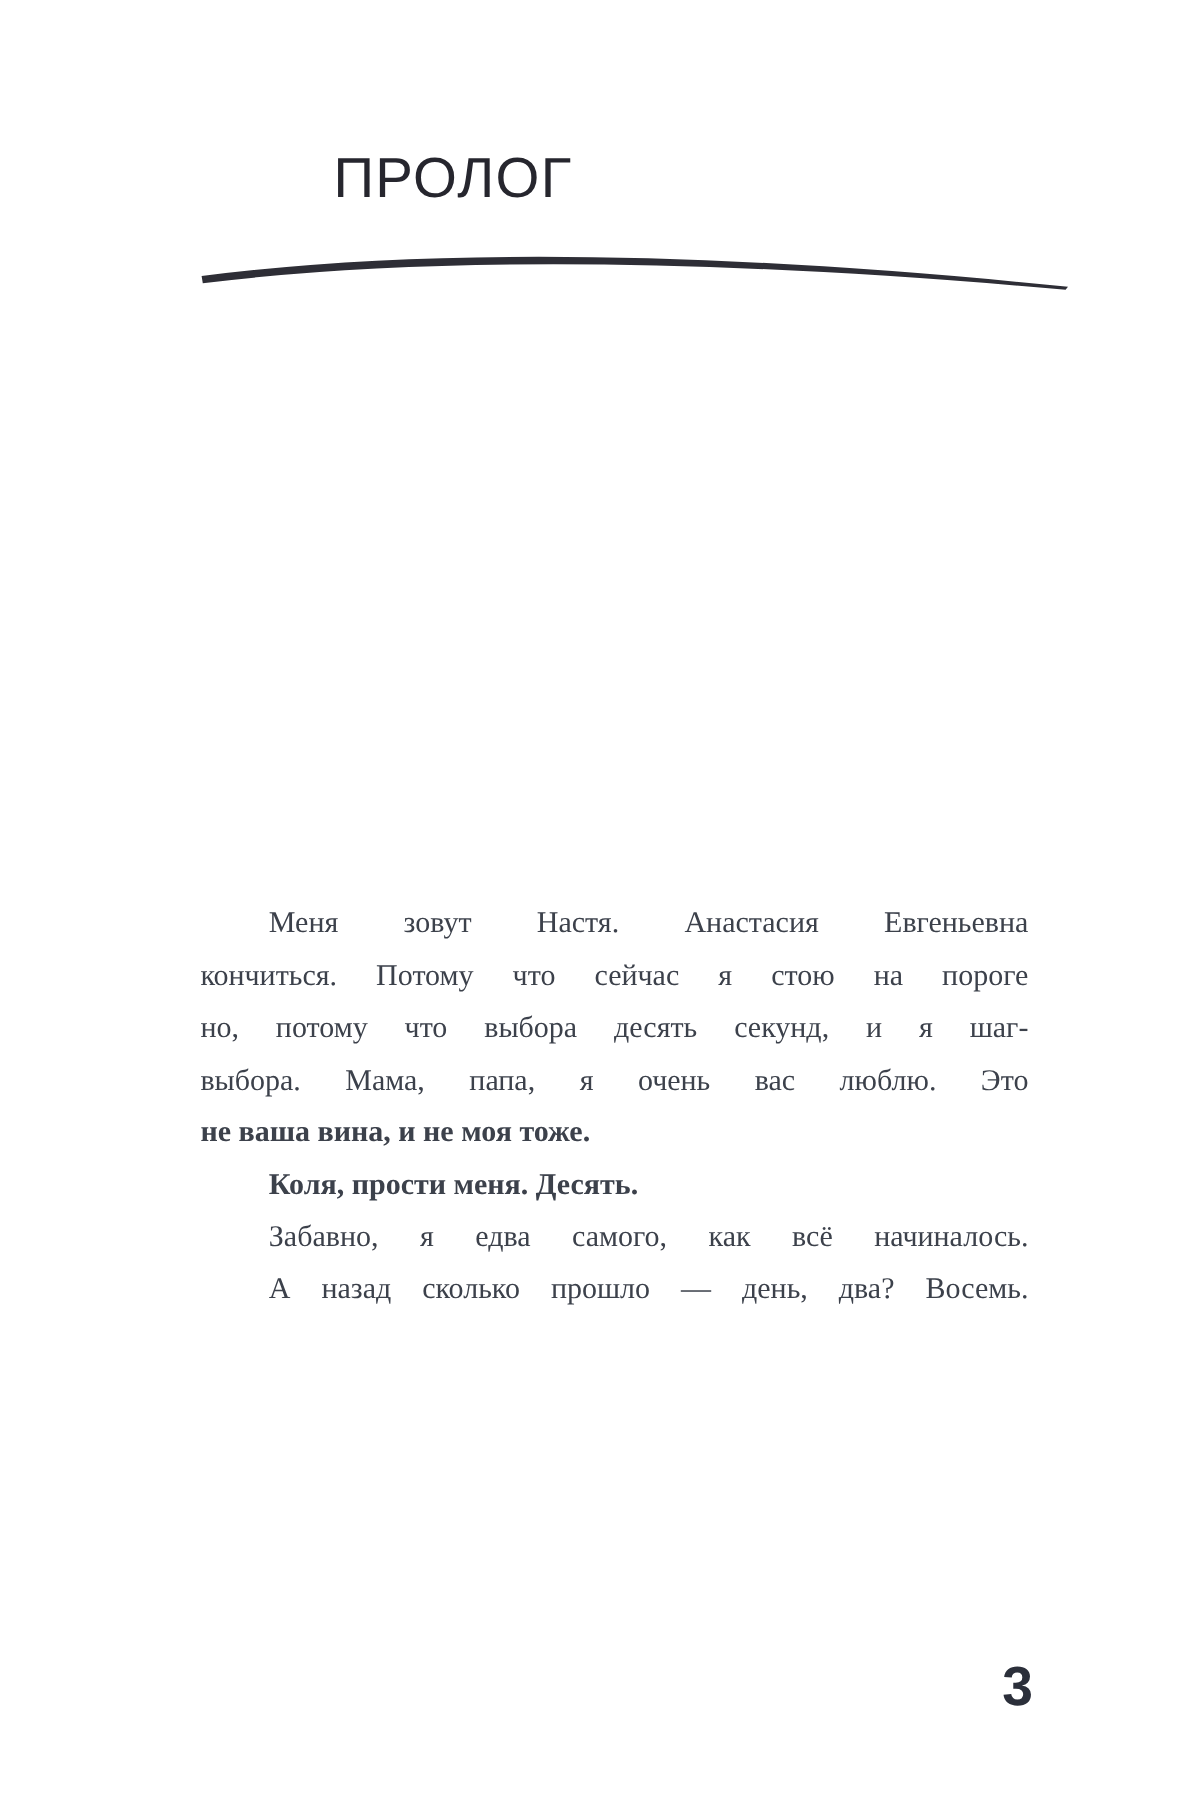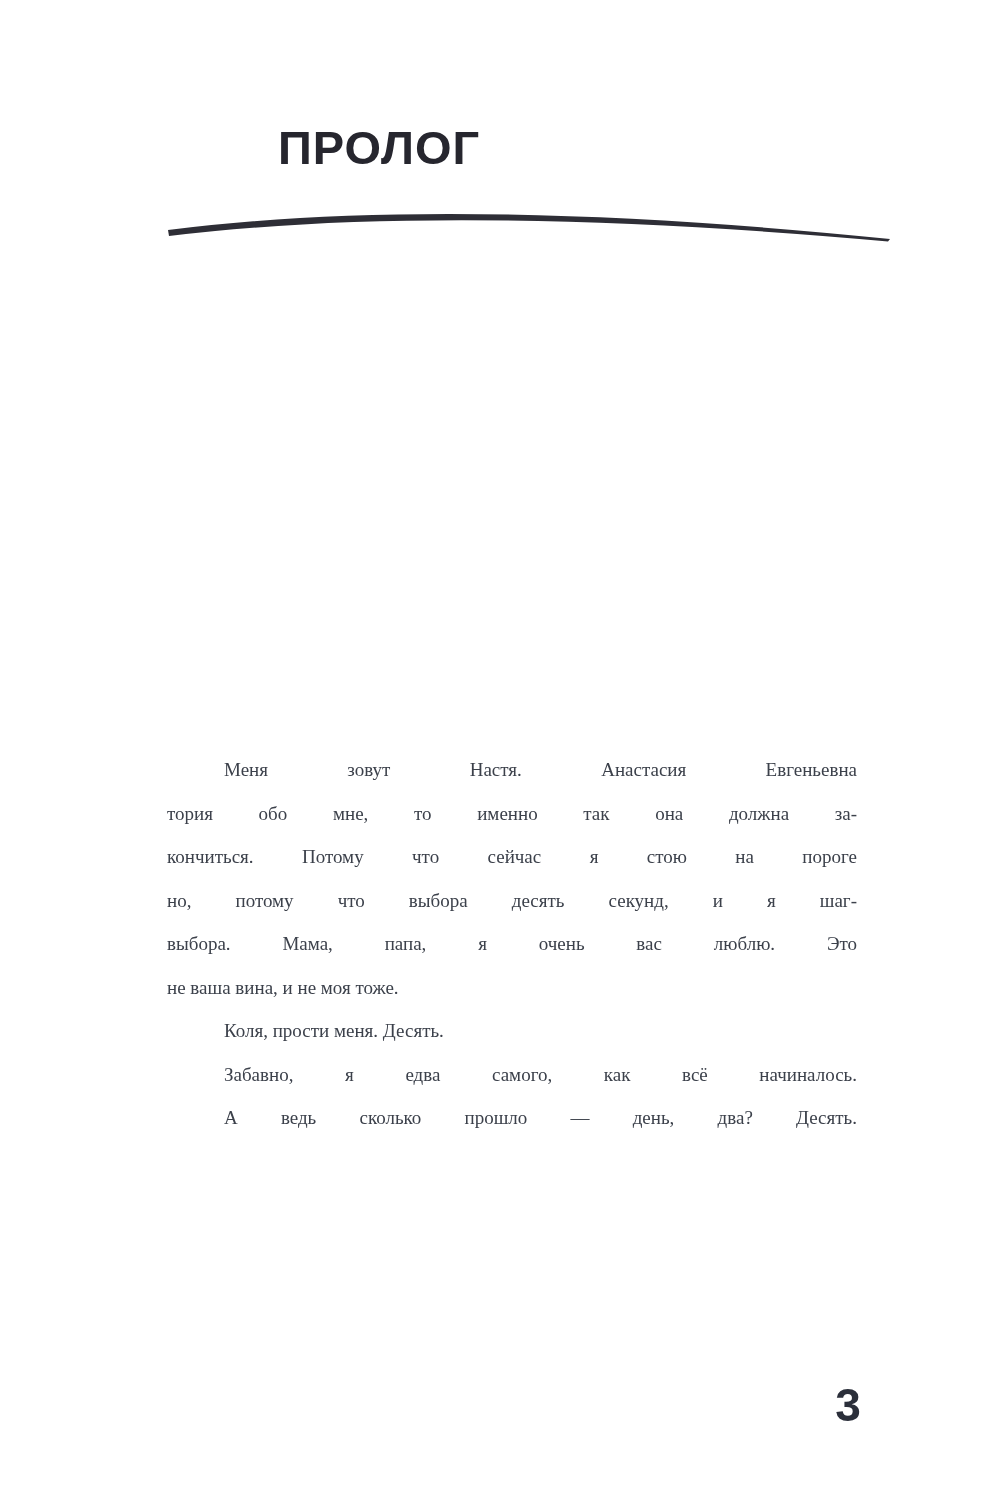--- a/index.html
+++ b/index.html
@@ -10,51 +10,51 @@
     background: #ffffff;
     overflow: hidden;
     font-family: "Liberation Serif", serif;
   }
   .chapter-heading {
     position: absolute;
     left: 278px;
     top: 124px;
     margin: 0;
     font-family: "Liberation Sans", sans-serif;
-    font-weight: 700;
+    font-weight: 400;
     font-size: 47px;
     line-height: 48px;
     letter-spacing: 1px;
     color: #26262e;
     white-space: nowrap;
   }
   .flourish {
     position: absolute;
     left: 163px;
     top: 198px;
     width: 732px;
     height: 48px;
   }
   .flourish path { fill: #2e2e36; }
   .body-text {
     position: absolute;
     left: 167px;
     top: 748px;
     width: 690px;
-    font-size: 19px;
+    font-size: 25px;
     line-height: 43.5px;
     color: #3c414b;
   }
   .paragraph { margin: 0; padding: 0; }
   .line {
     text-align: justify;
     text-align-last: justify;
     white-space: normal;
   }
-  .line.no-fill { text-align-last: left; }
+  .line.no-fill { text-align-last: left; font-weight: bold; }
   .line.indent { text-indent: 57px; }
   .page-number {
     position: absolute;
     left: 818px;
     top: 1381px;
     width: 60px;
     text-align: center;
     font-family: "Liberation Sans", sans-serif;
     font-weight: 700;
     font-size: 46px;
@@ -69,32 +69,31 @@
 
   <h1 class="chapter-heading">ПРОЛОГ</h1>
 
   <svg class="flourish" viewBox="0 0 732 48" aria-hidden="true">
     <path d="M 5 32 Q 285 -4 727 41 L 725 43.5 Q 285 4 6 38 Z"></path>
   </svg>
 
   <div class="body-text">
       <div class="paragraph">
         <div class="line indent">Меня зовут Настя. Анастасия Евгеньевна</div>
-        <div class="line">тория обо мне, то именно так она должна за-</div>
         <div class="line">кончиться. Потому что сейчас я стою на пороге</div>
         <div class="line">но, потому что выбора десять секунд, и я шаг-</div>
         <div class="line">выбора. Мама, папа, я очень вас люблю. Это</div>
         <div class="line no-fill">не ваша вина, и не моя тоже.</div>
       </div>
       <div class="paragraph">
         <div class="line indent no-fill">Коля, прости меня. Десять.</div>
       </div>
       <div class="paragraph">
         <div class="line indent">Забавно, я едва самого, как всё начиналось.</div>
       </div>
       <div class="paragraph">
-        <div class="line indent">А ведь сколько прошло — день, два? Десять.</div>
+        <div class="line indent">А назад сколько прошло — день, два? Восемь.</div>
       </div>
     </div>
 
   <div class="page-number">3</div>
 
 </div>
 
 </body></html>

